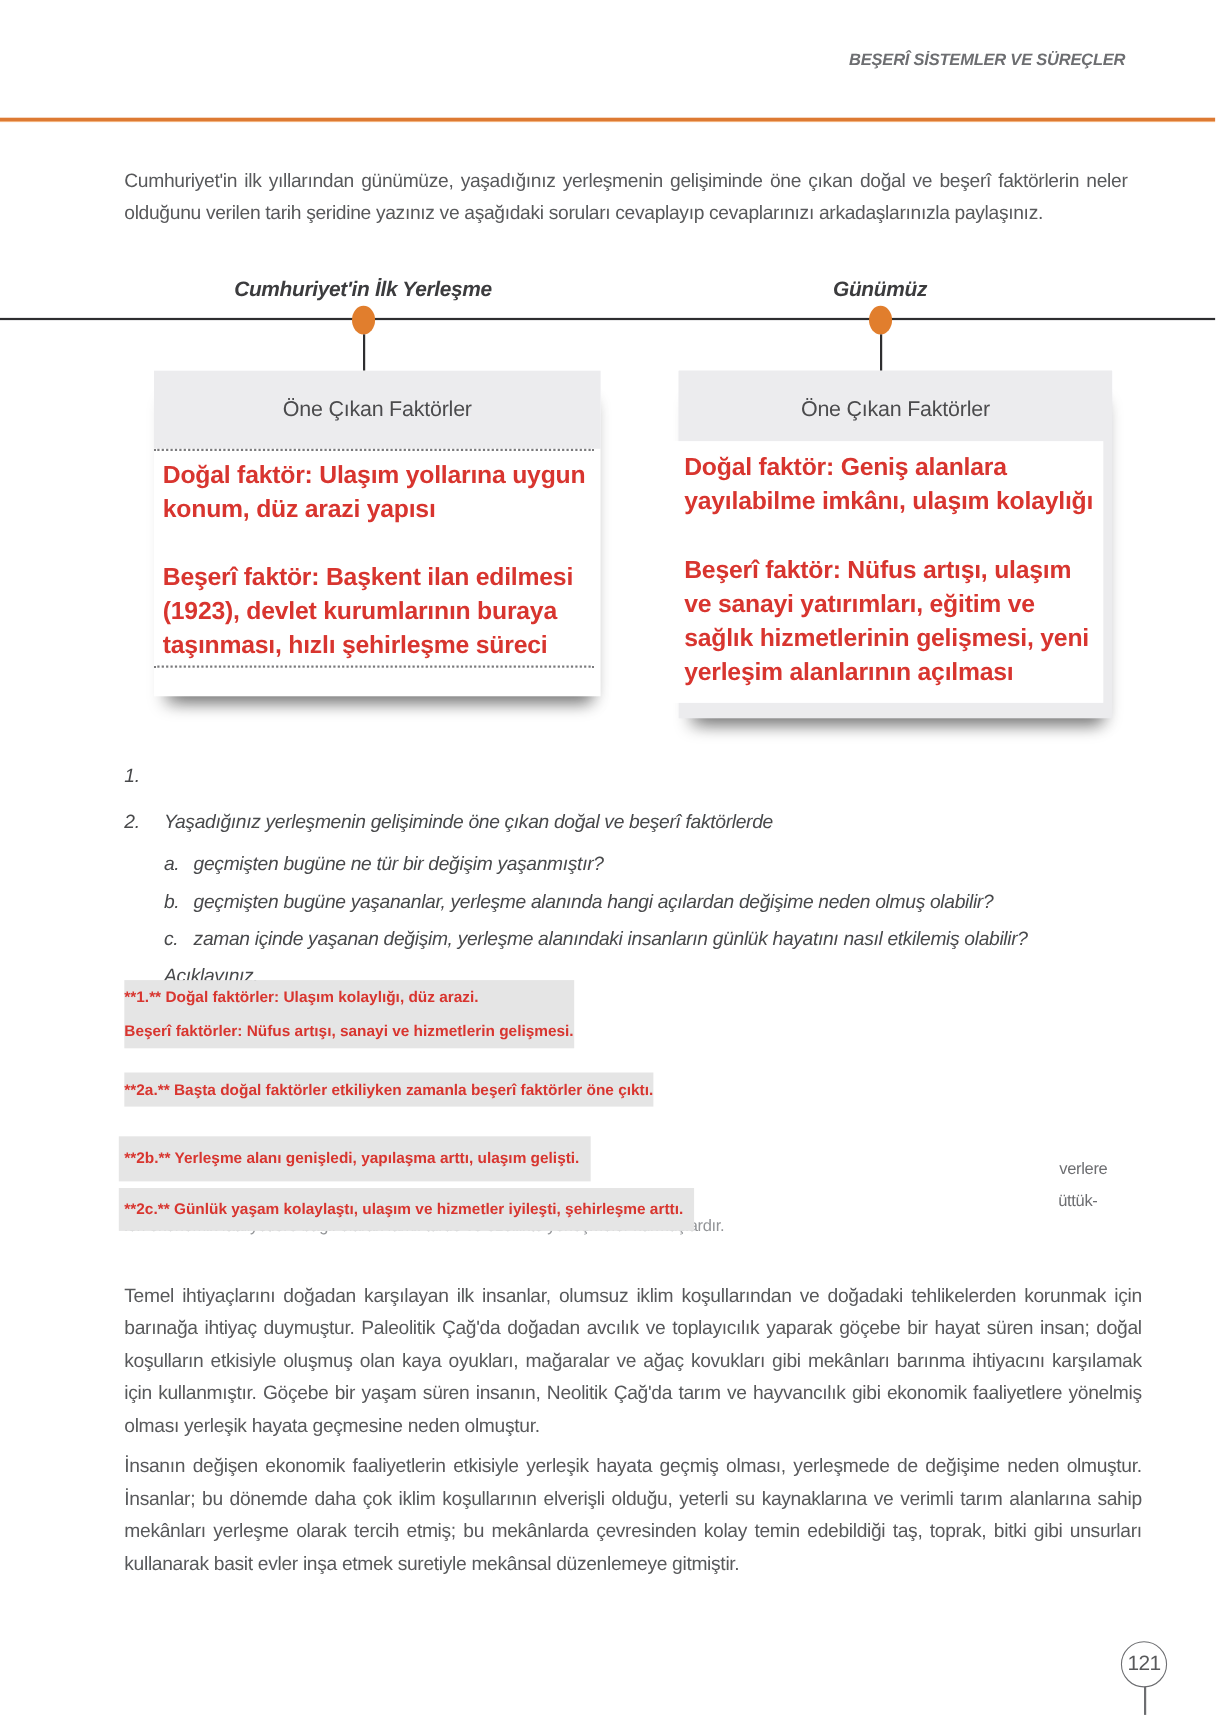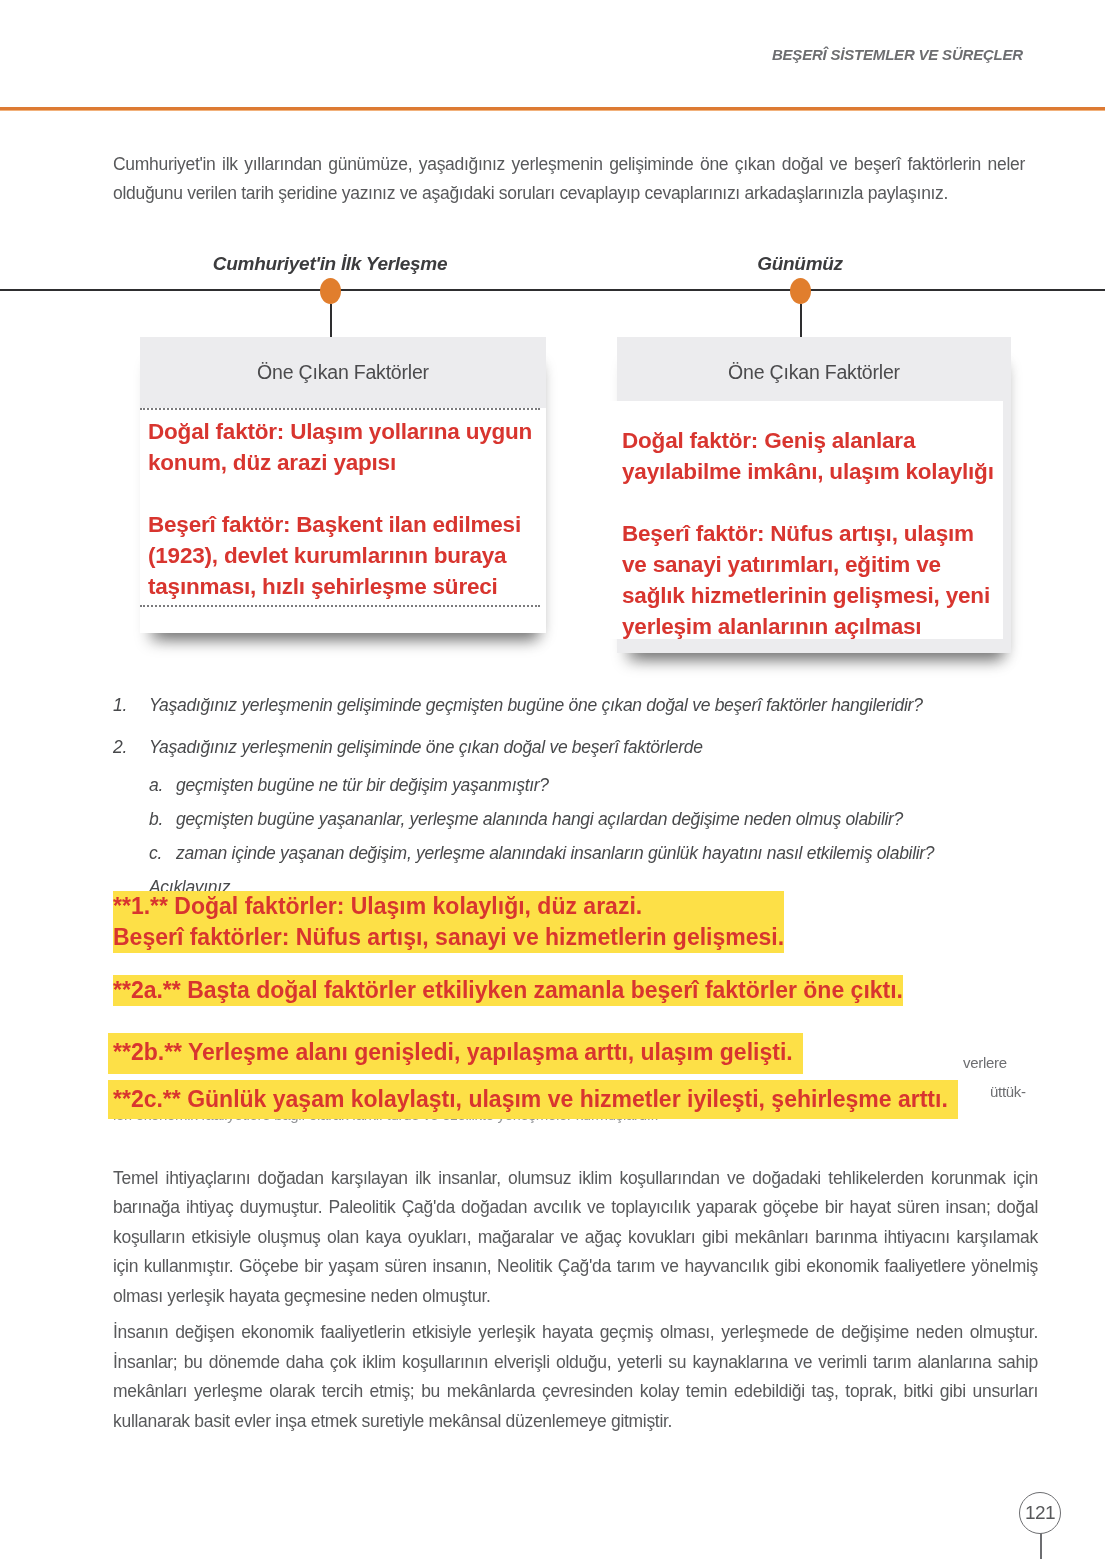--- a/index.html
+++ b/index.html
@@ -68,53 +68,53 @@
     color:#d8352f;font-weight:700;font-size:22.5px;line-height:31px;
     letter-spacing:-0.2px;
   }
   .note-card.left .note-overlay{
     left:0;right:6px;top:71px;bottom:26px;
     border-top:2px dotted #7a7a7c;border-bottom:2px dotted #7a7a7c;
     padding:6px 4px 0 8px;
   }
   .note-card.right .note-overlay{
     left:-7px;right:8px;top:64px;bottom:14px;
-    padding:24px 0 0 12px;
+    padding:8px 0 0 12px;
   }
   .note-overlay .gap{height:31px;}
   
   .questions{
     position:absolute;left:113px;top:694px;width:920px;
     font-style:italic;color:#48494b;font-size:17.5px;line-height:22px;
     letter-spacing:-0.3px;
   }
   .q-row{display:flex;margin-bottom:12px;}
   .q-num{width:36px;flex:none;}
   .q-sub{margin-left:36px;display:flex;margin-bottom:12px;}
   .q-letter{width:27px;flex:none;}
   .q-row.q1{margin-bottom:20px;}
   .q-row.q2{margin-bottom:16px;}
   .q-closing{margin-left:36px;margin-top:2px;}
   
   .answer{
     position:absolute;color:#d8352f;font-weight:700;
-    font-size:23px;line-height:31px;white-space:nowrap;
-    background:#fde047;z-index:3;
+    font-size:14px;line-height:31px;white-space:nowrap;
+    background:#e5e5e5;z-index:3;
   }
   .ans-1{left:113px;top:891px;}
   .ans-2a{left:113px;top:975px;}
   .ans-2b{left:108px;top:1033px;padding:4px 10px 6px 5px;}
   .ans-2c{left:108px;top:1080px;padding:4px 10px 4px 5px;}
   .obscured{
     position:absolute;color:#6d6e71;font-size:15px;letter-spacing:-0.3px;
     line-height:29px;z-index:1;white-space:nowrap;
   }
   .frag-start1{left:113px;top:1048px;}
   .frag-end1{left:963px;top:1048px;}
-  .frag-end2{left:990px;top:1077px;}
+  .frag-end2{left:962px;top:1077px;}
   .frag-line3{left:113px;top:1100px;color:#939598;}
   
   .body-par{
     position:absolute;left:113px;width:925px;
     font-size:17.5px;line-height:29.5px;letter-spacing:-0.3px;
     text-align:justify;color:#58595b;
   }
   .par1{top:1146px;}
   .par2{top:1298px;margin-top:20px;}
   
@@ -160,21 +160,20 @@
     <div class="note-overlay">
       <div>Doğal faktör: Geniş alanlara yayılabilme imkânı, ulaşım kolaylığı</div>
       <div class="gap"></div>
       <div>Beşerî faktör: Nüfus artışı, ulaşım ve sanayi yatırımları, eğitim ve sağlık hizmetlerinin gelişmesi, yeni yerleşim alanlarının açılması</div>
     </div>
   </div>
 
   <div class="questions">
     <div class="q-row q1">
       <span class="q-num">1.</span>
-      <span>Yaşadığınız yerleşmenin gelişiminde geçmişten bugüne öne çıkan doğal ve beşerî faktörler hangileridir?</span>
     </div>
     <div class="q-row q2">
       <span class="q-num">2.</span>
       <span>Yaşadığınız yerleşmenin gelişiminde öne çıkan doğal ve beşerî faktörlerde</span>
     </div>
     <div class="q-sub">
       <span class="q-letter">a.</span>
       <span>geçmişten bugüne ne tür bir değişim yaşanmıştır?</span>
     </div>
     <div class="q-sub">

